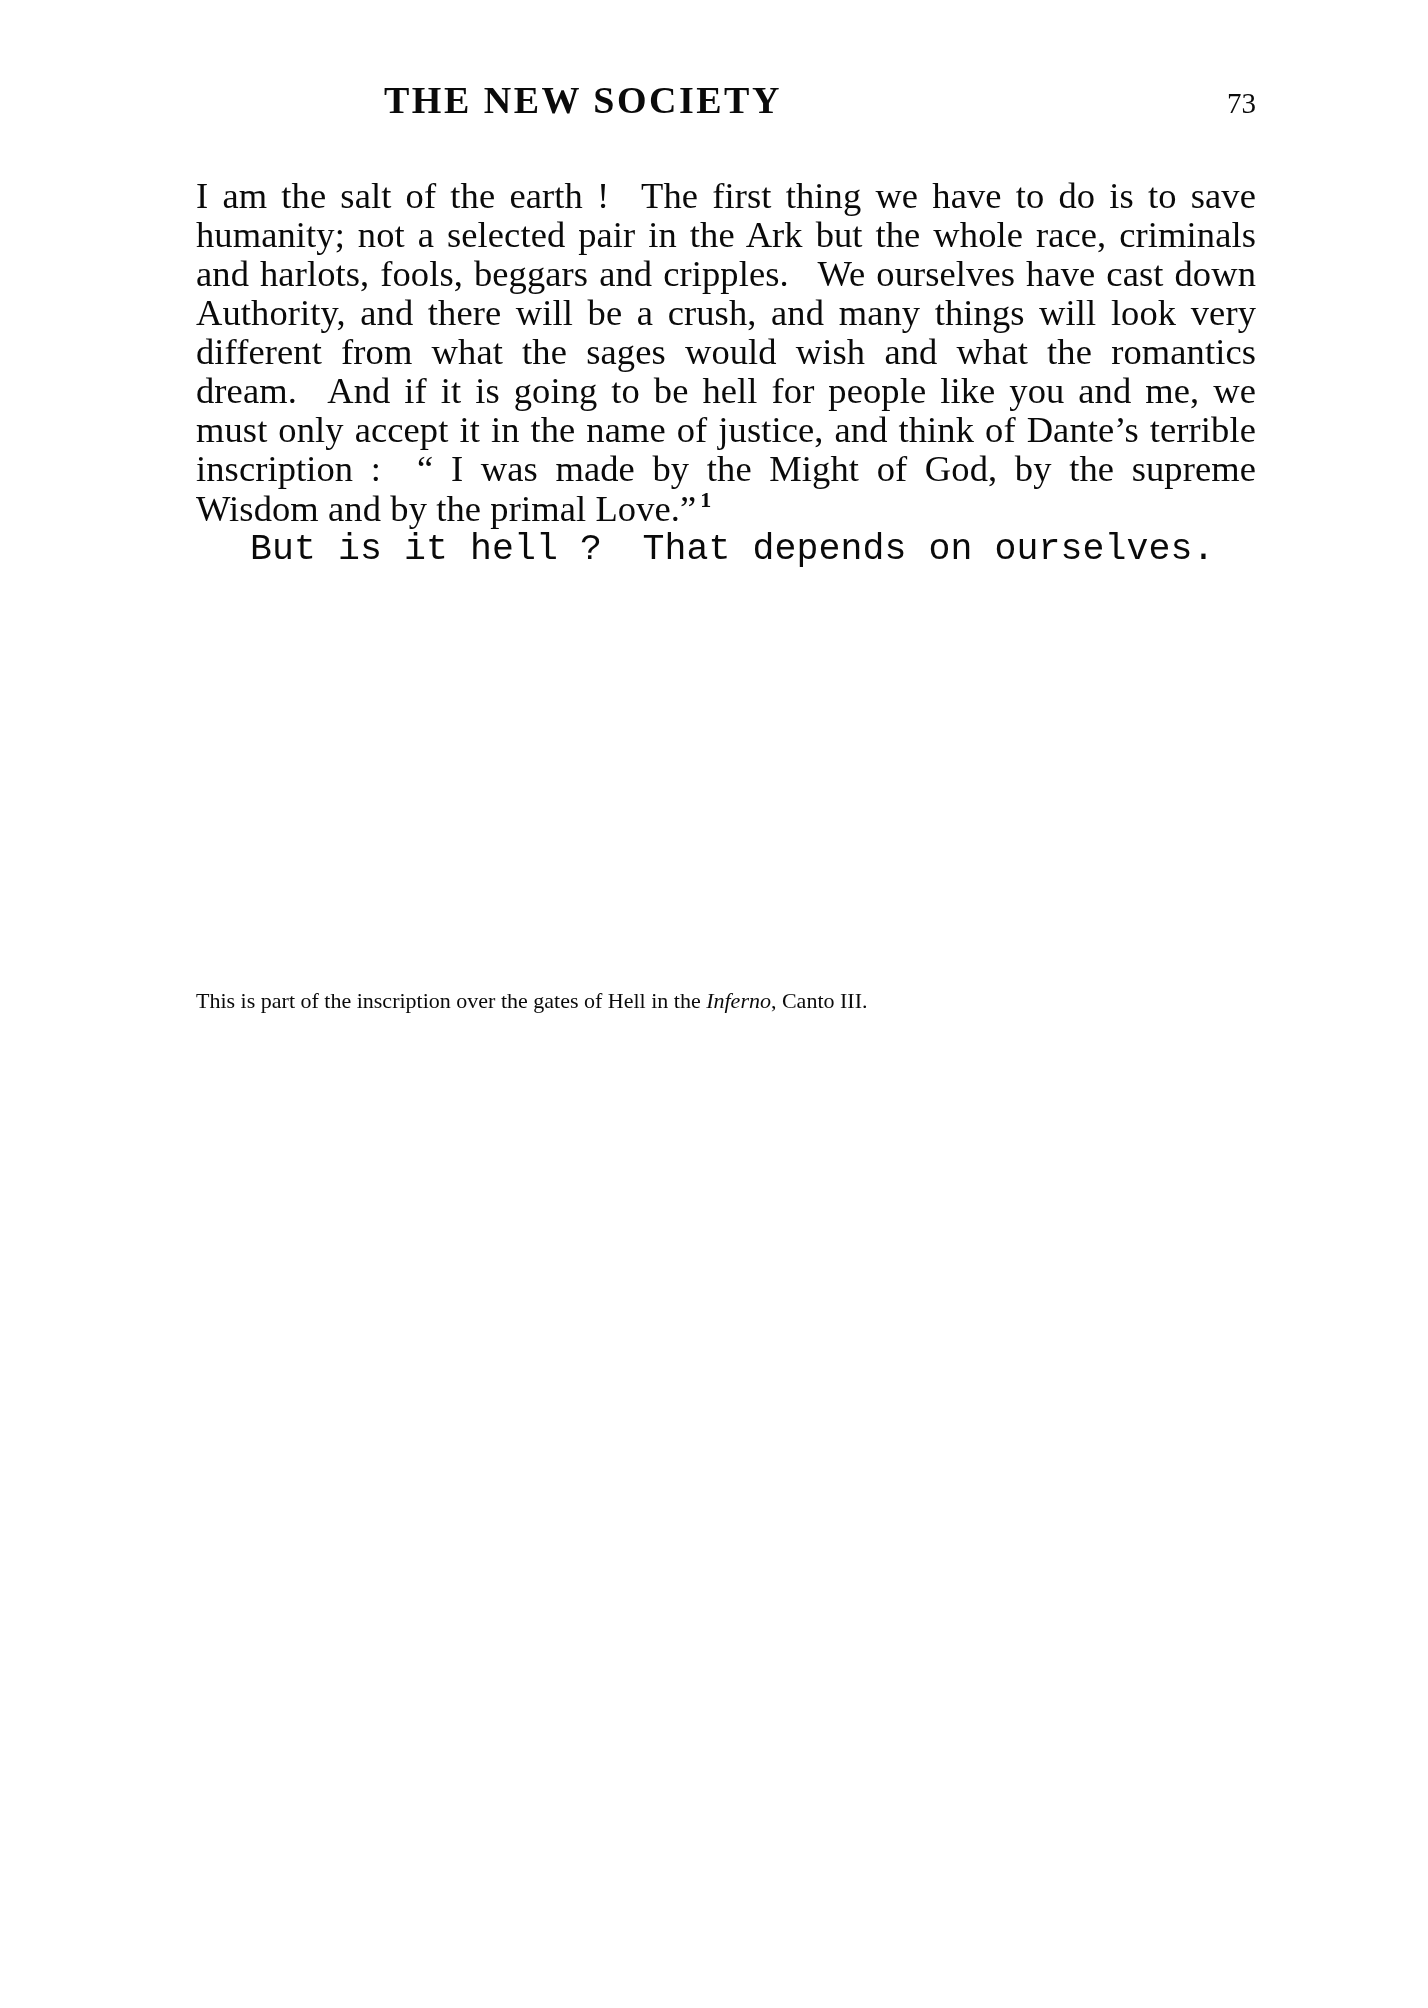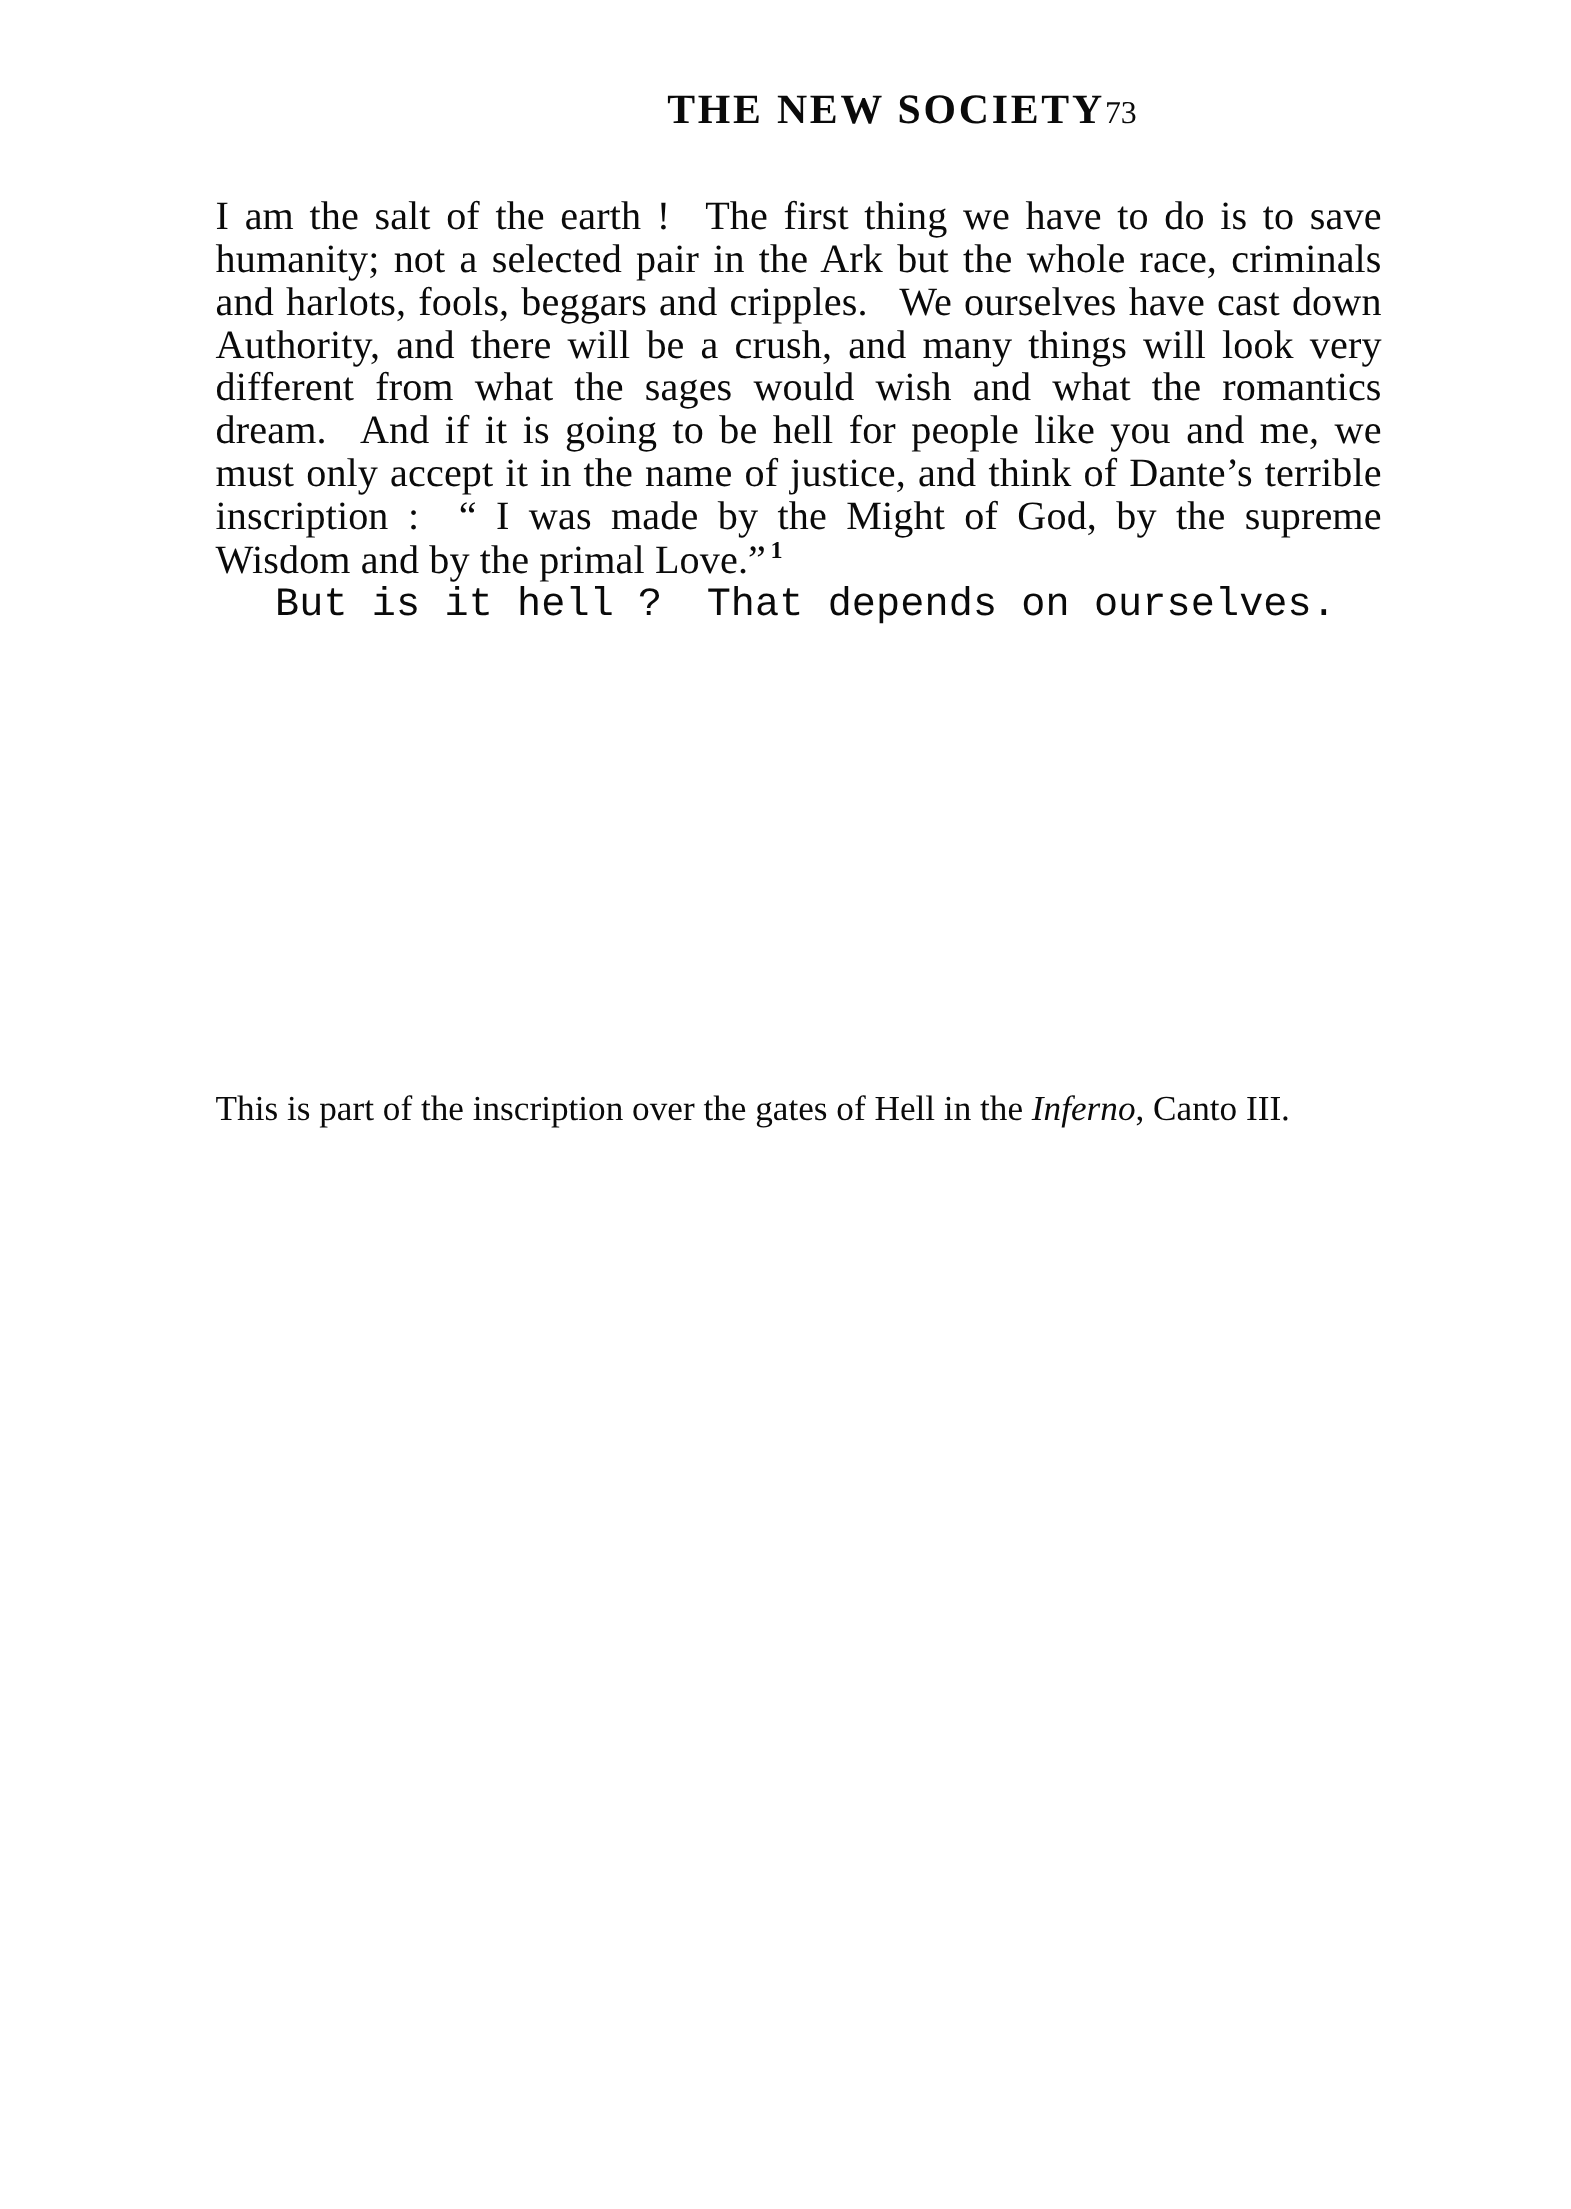--- a/index.html
+++ b/index.html
@@ -20,21 +20,21 @@
     height: 2008px;
     box-sizing: border-box;
   }
   .running-head {
     position: absolute;
     left: 196px;
     top: 78px;
     width: 1060px;
     display: flex;
     align-items: baseline;
-    justify-content: center;
+    justify-content: space-between;
   }
   .head-title {
     font-size: 38px;
     font-weight: bold;
     letter-spacing: 2.5px;
     white-space: nowrap;
     margin-left: 188px;
   }
   .folio {
     font-size: 29px;
@@ -93,21 +93,21 @@
     font-size: 22px;
     vertical-align: super;
     line-height: 0;
     padding-right: 8px;
   }
   .footnote-note {
     position: absolute;
     left: 196px;
     top: 988px;
     width: 1064px;
-    font-size: 32px;
+    font-size: 22px;
     line-height: 1.22em;
     text-align: justify;
     text-align-last: left;
   }
   .footnote-note .ital {
     font-style: italic;
   }
   .nowrapline {
     white-space: nowrap;
   }

